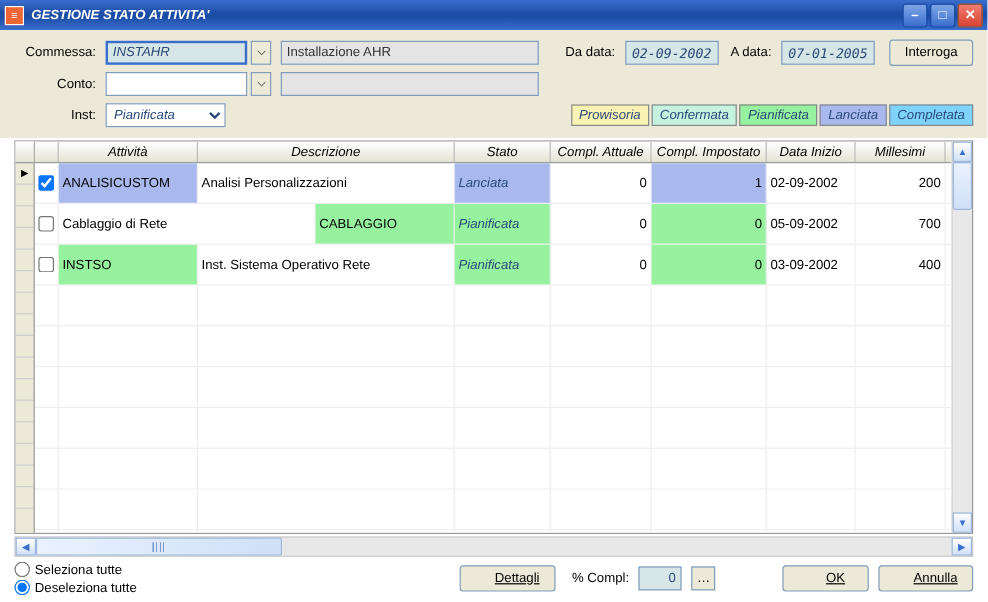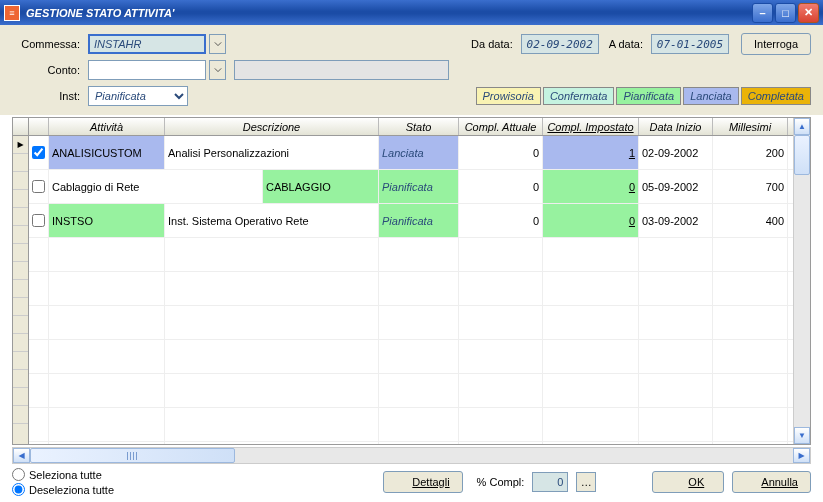--- a/index.html
+++ b/index.html
@@ -27,21 +27,21 @@
 .btn-u { text-decoration: underline; }
 .spacer { flex: 1; }
 
 
 .legend { display:flex; gap:2px; }
 .tag { border: 1px solid #888; padding: 1px 6px; height: 18px; display:flex; align-items:center; font-style: italic; color: #2a4a7a; }
 .tag.prov { background: #f9f3b3; }
 .tag.conf { background: #c5f3e0; }
 .tag.pian { background: #97f29f; }
 .tag.lanc { background: #a9b9ee; }
-.tag.comp { background: #eab308; }
+.tag.comp { background: #7dd3fc; }
 
 
 .table-wrap { margin: 2px 12px; border: 1px solid #9a9a9a; height: 328px; position: relative; background:#fff; display:flex; }
 .rowheads { width: 16px; background: #ece9d8; border-right: 1px solid #9a9a9a; display:flex; flex-direction:column; }
 .rowheads .rh { height: 18px; border-bottom:1px solid #ccc; display:flex; align-items:center; justify-content:center; }
 .rowheads .rh.head { background: linear-gradient(#fff,#e3e3d5); border-bottom:1px solid #9a9a9a; }
 .rowheads .rh.sel::before { content:'▶'; font-size:8px; color:#000; }
 .tbl { flex:1; display:flex; flex-direction:column; overflow:hidden; }
 .thead { display:flex; background: linear-gradient(#fff,#e3e3d5); border-bottom:1px solid #9a9a9a; height:18px; }
 .th { border-right: 1px solid #bbb; padding: 2px 4px; font-style: italic; color: #000; text-align:center; display:flex; align-items:center; justify-content:center; overflow:hidden; white-space:nowrap; }
@@ -50,21 +50,21 @@
 .td { border-right: 1px solid #eee; padding: 1px 3px; overflow:hidden; white-space:nowrap; display:flex; align-items:center; }
 .td.num { justify-content:flex-end; }
 .chk { width:20px; justify-content:center; }
 .chk input { width:13px; height:13px; }
 
 .col-chk { width: 20px; }
 .col-act { width: 116px; }
 .col-desc { width: 214px; }
 .col-stato { width: 80px; }
 .col-catt { width: 84px; }
-.col-cimp { width: 96px; text-decoration: underline; }
+.col-cimp { width: 96px; }
 .col-dini { width: 74px; }
 .col-mill { width: 75px; }
 
 .c-lanc { background: #a9b9ee; color: #2a4a7a; font-style:italic; }
 .c-pian { background: #97f29f; color: #2a4a7a; font-style:italic; }
 .c-act-lanc { background: #a9b9ee; }
 .c-act-pian { background: #97f29f; }
 .c-imp-lanc { background: #a9b9ee; }
 .c-imp-pian { background: #97f29f; }
 
@@ -108,20 +108,21 @@
 
 <div class="form-area">
   <div class="form-row">
     <div class="form-label">Commessa:</div>
     <input class="inp blue blue-outline" style="width: 118px;" value="INSTAHR">
     <div class="lookup">
         <svg viewBox="0 0 10 10">
           <path d="M1 3l4 4 4-4" fill="none" stroke="#333"></path>
         </svg>
       </div>
+    <input class="inp gray" style="width: 215px; margin-left: 4px;" readonly="" value="Installazione AHR">
     <div class="spacer"></div>
     <div class="form-label" style="width:auto;">Da data:</div>
     <input class="inp blue date" value="02-09-2002" style="">
     <div class="form-label" style="width:auto; margin-left:6px;">A data:</div>
     <input class="inp blue date" value="07-01-2005" style="">
     <button class="btn" style="margin-left:8px;"><span>Interroga</span></button>
   </div>
   <div class="form-row">
     <div class="form-label">Conto:</div>
     <input class="inp" style="width: 118px;" value="">

